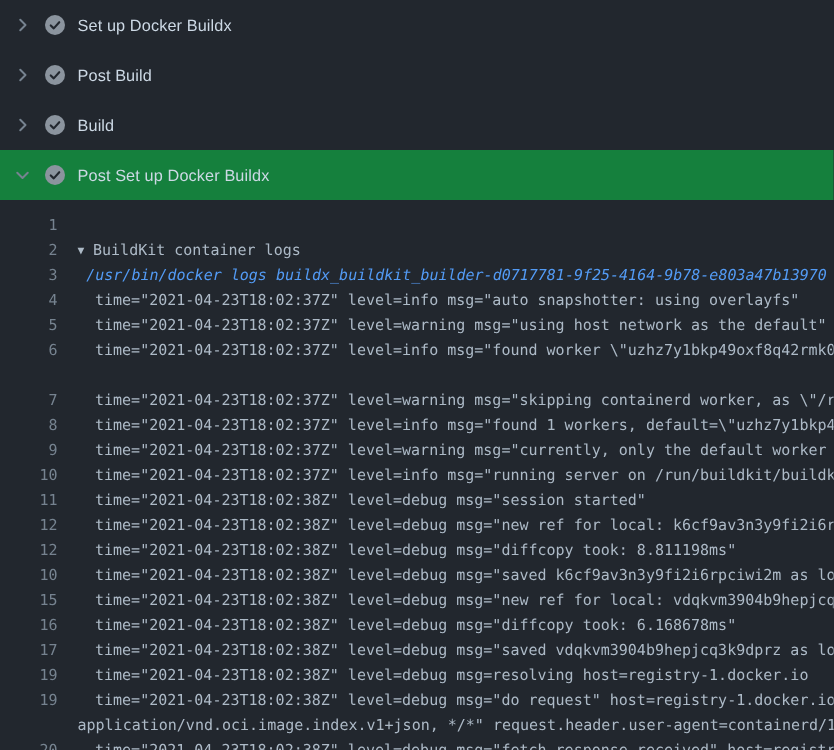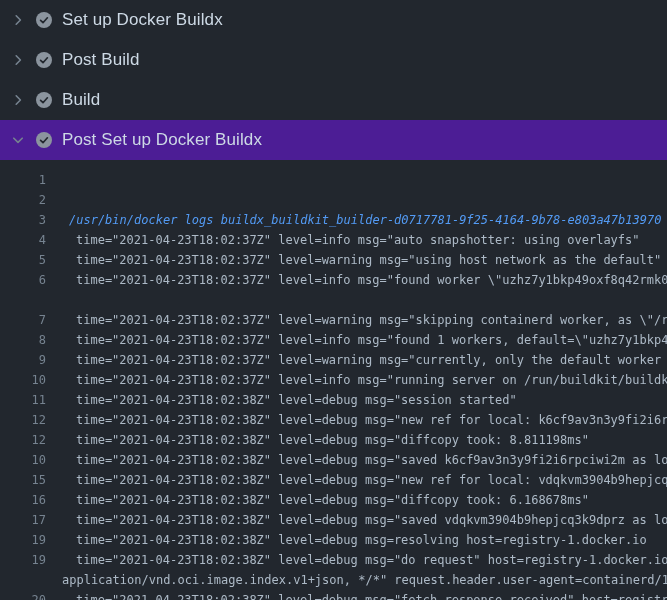--- a/index.html
+++ b/index.html
@@ -11,36 +11,36 @@
   }
   .panel { width: 667px; height: 600px; overflow: hidden; }
 
   .section-header {
     display: flex;
     align-items: center;
     height: 40px;
     padding: 0 10px;
     cursor: pointer;
   }
-  .section-header.expanded { background: #4c1d95; }
+  .section-header.expanded { background: #15803d; }
   .chevron {
     width: 16px; height: 16px;
     display: flex; align-items: center; justify-content: center;
     flex: none;
   }
   .status-icon {
     width: 16px; height: 16px;
     margin-left: 10px;
     display: flex; align-items: center; justify-content: center;
     flex: none;
   }
   .section-title {
     margin-left: 10px;
     color: #cdd9e5;
-    font-size: 17px;
+    font-size: 13px;
     letter-spacing: .1px;
   }
 
   .log-area {
     padding-top: 10px;
     font-family: "DejaVu Sans Mono", "Liberation Mono", monospace;
     font-size: 12px;
   }
   .log-row {
     display: flex;
@@ -131,21 +131,21 @@
           <circle cx="8" cy="8" r="8" fill="#8b949e"></circle>
           <path d="M4.6 8.4 L7 10.7 L11.4 5.8" fill="none" stroke="#22272e" stroke-width="1.7" stroke-linecap="round" stroke-linejoin="round"></path>
         </svg>
     </span>
     <span class="section-title">Post Set up Docker Buildx</span>
   </div>
 
   <div class="log-area">
     <div id="log-lines">
         <div class="log-row plain"><span class="line-num">1</span></div>
-        <div class="log-row group"><span class="line-num">2</span></div>
+        <div class="log-row group"><span class="line-num">2</span><span class="line-text"><span class="group-toggle">▼</span>BuildKit container logs</span></div>
         <div class="log-row command indent-1"><span class="line-num">3</span><span class="line-text">/usr/bin/docker logs buildx_buildkit_builder-d0717781-9f25-4164-9b78-e803a47b13970</span></div>
         <div class="log-row plain indent-2"><span class="line-num">4</span><span class="line-text">time="2021-04-23T18:02:37Z" level=info msg="auto snapshotter: using overlayfs"</span></div>
         <div class="log-row plain indent-2"><span class="line-num">5</span><span class="line-text">time="2021-04-23T18:02:37Z" level=warning msg="using host network as the default"</span></div>
         <div class="log-row plain indent-2"><span class="line-num">6</span><span class="line-text">time="2021-04-23T18:02:37Z" level=info msg="found worker \"uzhz7y1bkp49oxf8q42rmk0xj</span></div>
         <div class="log-row wrap"><span class="line-num"></span></div>
         <div class="log-row plain indent-2"><span class="line-num">7</span><span class="line-text">time="2021-04-23T18:02:37Z" level=warning msg="skipping containerd worker, as \"/run</span></div>
         <div class="log-row plain indent-2"><span class="line-num">8</span><span class="line-text">time="2021-04-23T18:02:37Z" level=info msg="found 1 workers, default=\"uzhz7y1bkp49o</span></div>
         <div class="log-row plain indent-2"><span class="line-num">9</span><span class="line-text">time="2021-04-23T18:02:37Z" level=warning msg="currently, only the default worker ca</span></div>
         <div class="log-row plain indent-2"><span class="line-num">10</span><span class="line-text">time="2021-04-23T18:02:37Z" level=info msg="running server on /run/buildkit/buildkit</span></div>
         <div class="log-row plain indent-2"><span class="line-num">11</span><span class="line-text">time="2021-04-23T18:02:38Z" level=debug msg="session started"</span></div>

